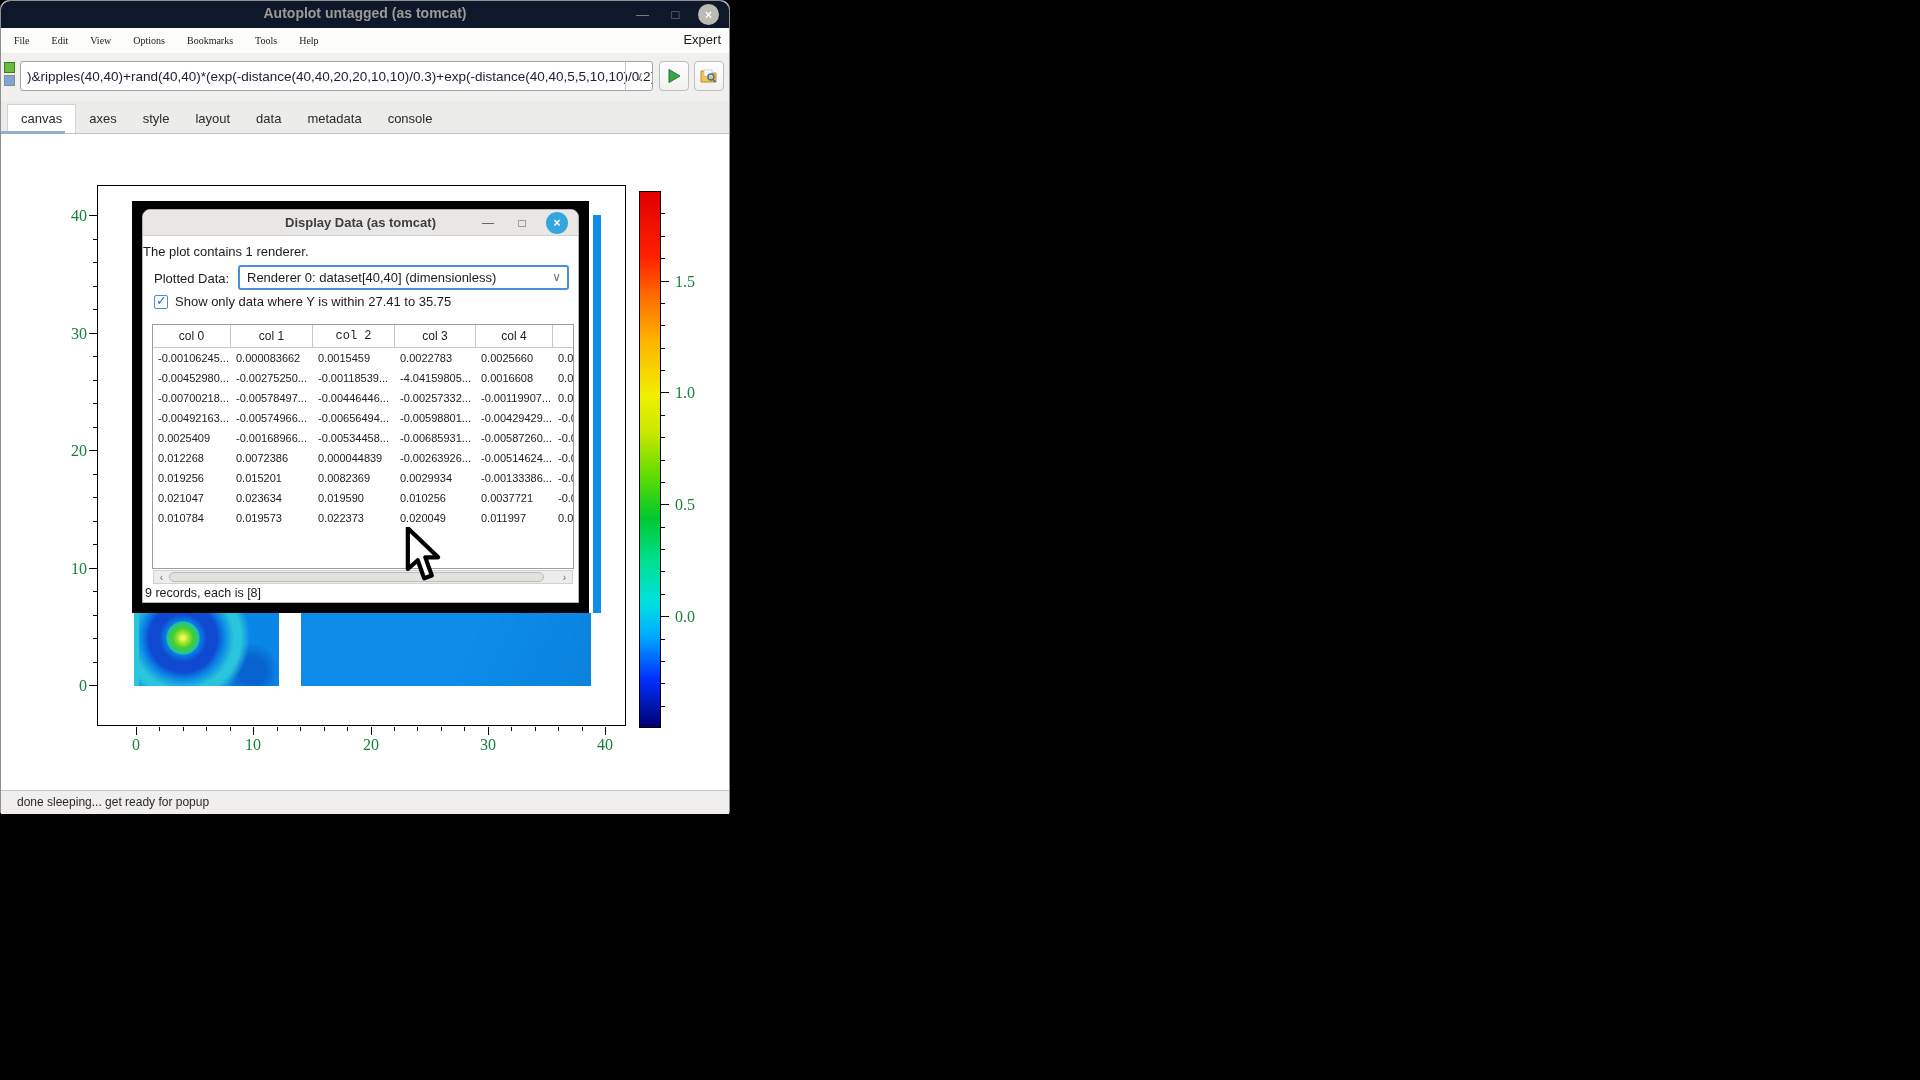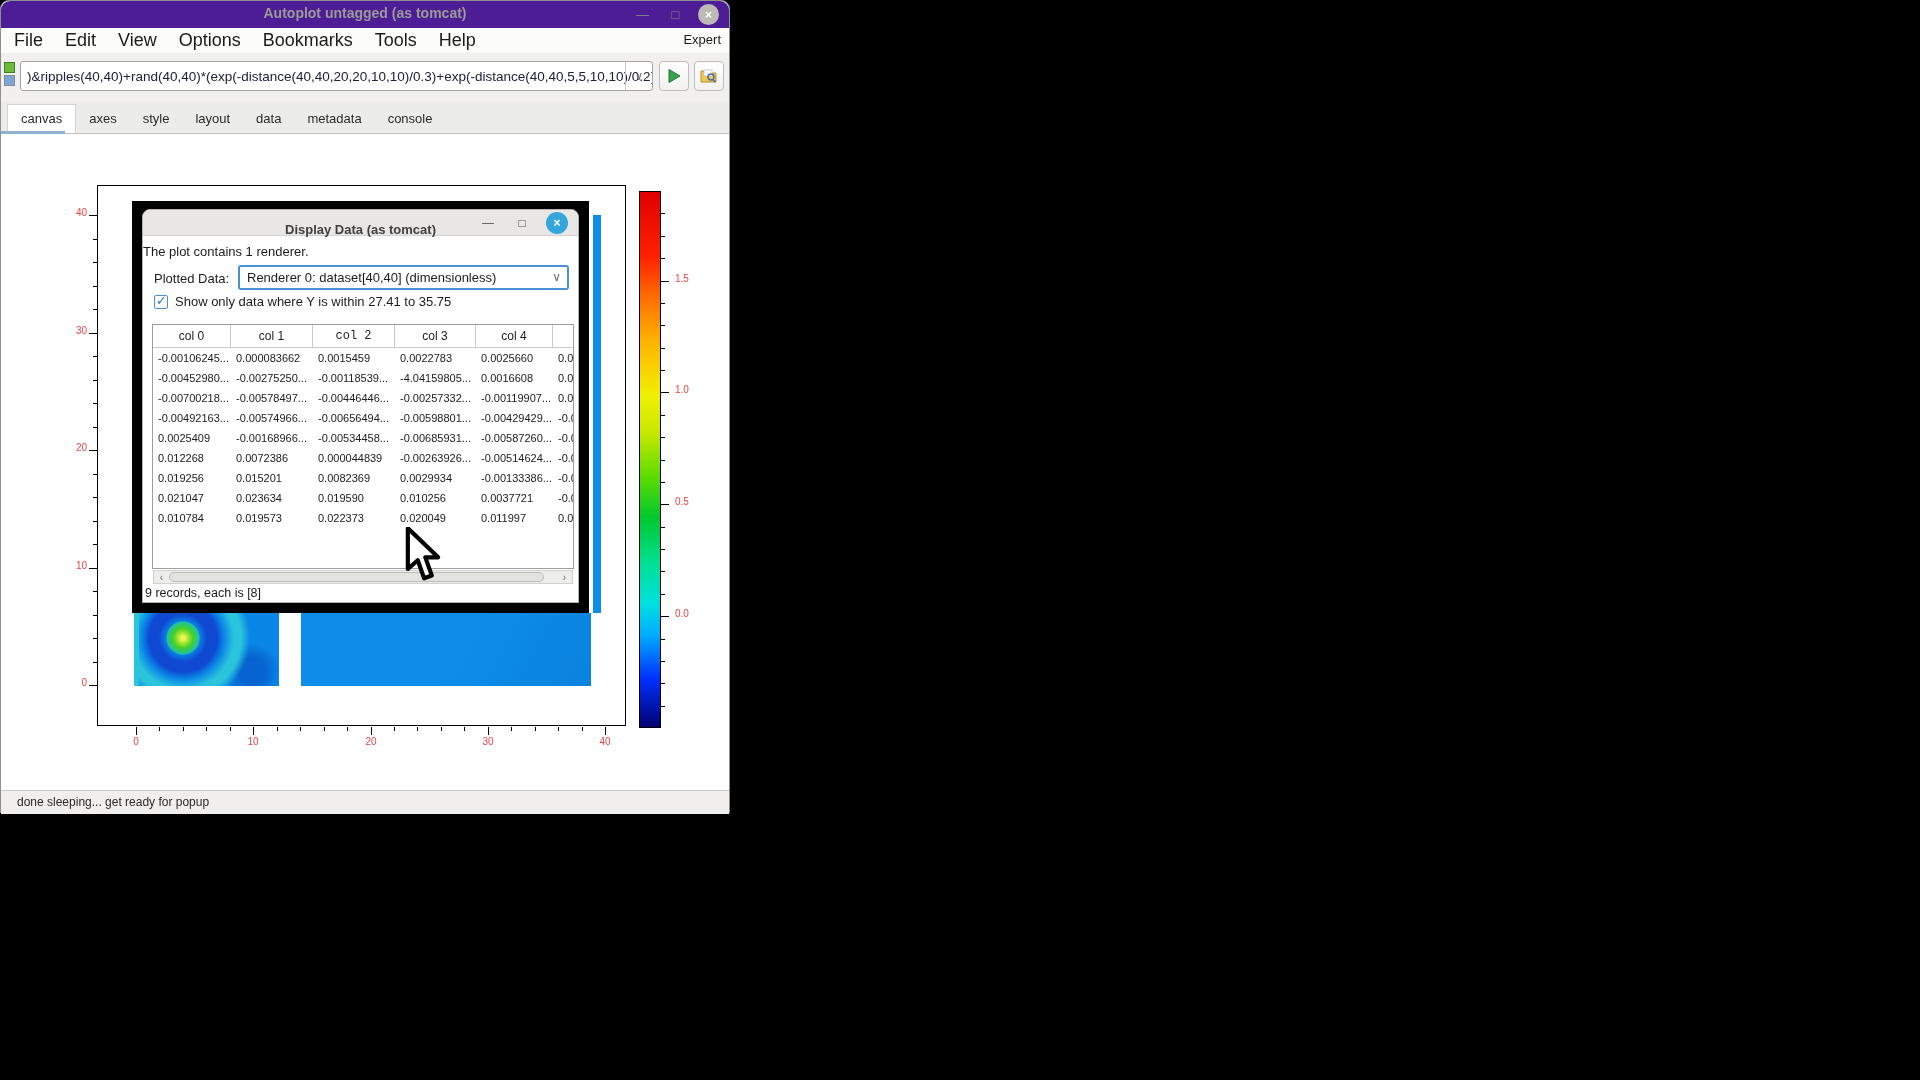--- a/index.html
+++ b/index.html
@@ -1,33 +1,33 @@
 <!DOCTYPE html>
 <html><head>
 <meta charset="utf-8">
 <style>
   html,body{margin:0;padding:0;}
   body{width:1920px;height:1080px;background:#000;overflow:hidden;
        font-family:"Liberation Sans","DejaVu Sans",sans-serif;position:relative;}
   .app-window{position:absolute;left:0;top:0;width:730px;height:813px;background:#fff;
       border:1px solid #8f8f8f;border-radius:9px 9px 0 0;box-sizing:border-box;}
   
-  .titlebar{position:absolute;left:0;top:0;width:100%;height:27px;background:#4c1d95;
+  .titlebar{position:absolute;left:0;top:0;width:100%;height:27px;background:#0f172a;
       border-bottom:1px solid #a21caf;border-radius:9px 9px 0 0;}
   .titlebar .title{position:absolute;left:0;right:0;top:4px;text-align:center;
       font-size:14px;font-weight:bold;color:#9c9a97;}
   .winbtns{position:absolute;right:10px;top:3px;display:flex;gap:12px;align-items:center;height:21px;}
   .winbtn{width:21px;height:21px;display:flex;align-items:center;justify-content:center;
       color:#8a8885;font-size:13px;cursor:default;}
   .winbtn.close{background:#bdbab6;border-radius:50%;color:#fff;font-weight:bold;font-size:12px;}
   
   .menubar{position:absolute;left:0;top:27px;width:100%;height:25px;background:#fcfcfb;
       border-bottom:1px solid #e2e2e0;}
   .menu-items{display:flex;height:100%;align-items:center;padding-left:2px;}
-  .menu-item{padding:0 11px;font-size:18px;color:#1a1a1a;height:100%;display:flex;align-items:center;}
+  .menu-item{padding:0 11px;font-size:10px;color:#1a1a1a;height:100%;display:flex;align-items:center;font-family:Liberation Serif, serif;}
   .expert{position:absolute;right:8px;top:4px;font-size:13px;color:#1a1a1a;}
   
   .toolbar{position:absolute;left:0;top:52px;width:100%;height:48px;background:#f1f0ee;}
   .ds-icon{position:absolute;left:3px;top:9px;width:11px;height:24px;}
   .ds-icon .sq1{position:absolute;left:0;top:0;width:9px;height:9px;background:#6cbb3c;border:1px solid #3f7d1e;}
   .ds-icon .sq2{position:absolute;left:0;top:13px;width:9px;height:9px;background:#7da7d9;border:1px solid #8a8a8a;}
   .uri-combo{position:absolute;left:19px;top:8px;width:633px;height:30px;background:#fff;
       border:1px solid #a5a5a3;border-radius:3px;box-sizing:border-box;overflow:hidden;}
   .uri-text{position:absolute;left:6px;top:7px;font-size:13.5px;color:#20203a;white-space:nowrap;}
   .uri-arrow{position:absolute;right:0;top:0;width:26px;height:100%;border-left:1px solid #c9c9c7;
@@ -44,21 +44,21 @@
   .tab-underline{position:absolute;left:0;top:130px;width:64px;height:3px;background:#8fb0cf;}
   
   .canvas-area{position:absolute;left:0;top:133px;width:100%;height:656px;background:#fff;}
   .statusbar{position:absolute;left:0;top:789px;width:100%;height:24px;background:#f0efed;
       border-top:1px solid #c9c8c6;box-sizing:border-box;}
   .statusbar span{position:absolute;left:16px;top:4px;font-size:12px;color:#2a2a2a;}
   
   .plot-frame{position:absolute;left:96px;top:184px;width:529px;height:541px;
       border:1px solid #000;box-sizing:border-box;background:#fff;}
   .tick{position:absolute;background:#000;}
-  .axis-label{position:absolute;font-size:10px;color:#ef4444;}
+  .axis-label{position:absolute;font-size:16px;color:#15803d;font-family:Liberation Serif, serif;}
   .heat-blob{position:absolute;left:133px;top:612px;width:145px;height:73px;
      background:
        radial-gradient(circle at 49px 25px,#f2f25a 0 2px,#a8e830 5px,#45cf2a 10px,#1fc2a2 16px,rgba(0,0,0,0) 17px),
        radial-gradient(circle at 49px 25px,rgba(0,0,0,0) 16px,#0f49d2 24px,#0f49d2 34px,rgba(0,0,0,0) 41px),
        radial-gradient(circle at 49px 25px,rgba(0,0,0,0) 41px,#2ac4dc 51px,#2ac4dc 58px,rgba(0,0,0,0) 67px),
        radial-gradient(circle at 118px 58px,#0763cf 0 13px,rgba(0,0,0,0) 28px),
        linear-gradient(90deg,#2ac4dc 0 5px,rgba(0,0,0,0) 5px),
        #0a86e6;}
   .heat-flat{position:absolute;left:300px;top:612px;width:290px;height:73px;
      background:linear-gradient(115deg,#0d8ce9 55%,#0a83de 100%);}
@@ -68,21 +68,21 @@
      background:linear-gradient(to top,
        #000070 0%,#0030ff 9%,#00aaff 17%,#00e0e0 23%,#00e090 31%,#00c830 39%,
        #60dc00 47%,#c8e800 55%,#f0f000 62%,#ffb400 72%,#ff7000 80%,#ff2000 88%,#e00000 100%);}
   
   .dlg-frame{position:absolute;left:131px;top:200px;width:457px;height:412px;background:#000;}
   .dialog{position:absolute;left:141px;top:208px;width:437px;height:394px;background:#fff;
      border:1px solid #b5b3b0;border-radius:8px 8px 0 0;box-sizing:border-box;}
   .dlg-title{position:absolute;left:0;top:0;width:100%;height:26px;background:#e9e7e5;
      border-bottom:1px solid #d4d2d0;border-radius:8px 8px 0 0;box-sizing:border-box;}
   .dlg-title .t{position:absolute;left:0;right:0;top:5px;text-align:center;font-size:13px;
-     font-weight:bold;color:#3f3f3f;margin-top:7px;}
+     font-weight:bold;color:#3f3f3f;}
   .dlg-btns{position:absolute;right:10px;top:2px;display:flex;gap:14px;align-items:center;height:22px;}
   .dlg-btn{width:20px;height:20px;display:flex;align-items:center;justify-content:center;
      color:#555;font-size:12px;}
   .dlg-btn.close{background:#35a6dc;border-radius:50%;color:#fff;font-weight:bold;width:22px;height:22px;}
   .dlg-line{position:absolute;left:0;top:34px;font-size:13px;color:#1c1c1c;}
   .plotted-label{position:absolute;left:11px;top:61px;font-size:13px;color:#1c1c1c;}
   .plotted-combo{position:absolute;left:95px;top:55px;width:331px;height:25px;background:#fff;
      border:2px solid #4a90d9;border-radius:3px;box-sizing:border-box;}
   .plotted-combo .v{position:absolute;left:7px;top:3px;font-size:13px;color:#1c1c1c;white-space:nowrap;}
   .plotted-combo .arrow{position:absolute;right:6px;top:3px;color:#707070;font-size:12px;}

